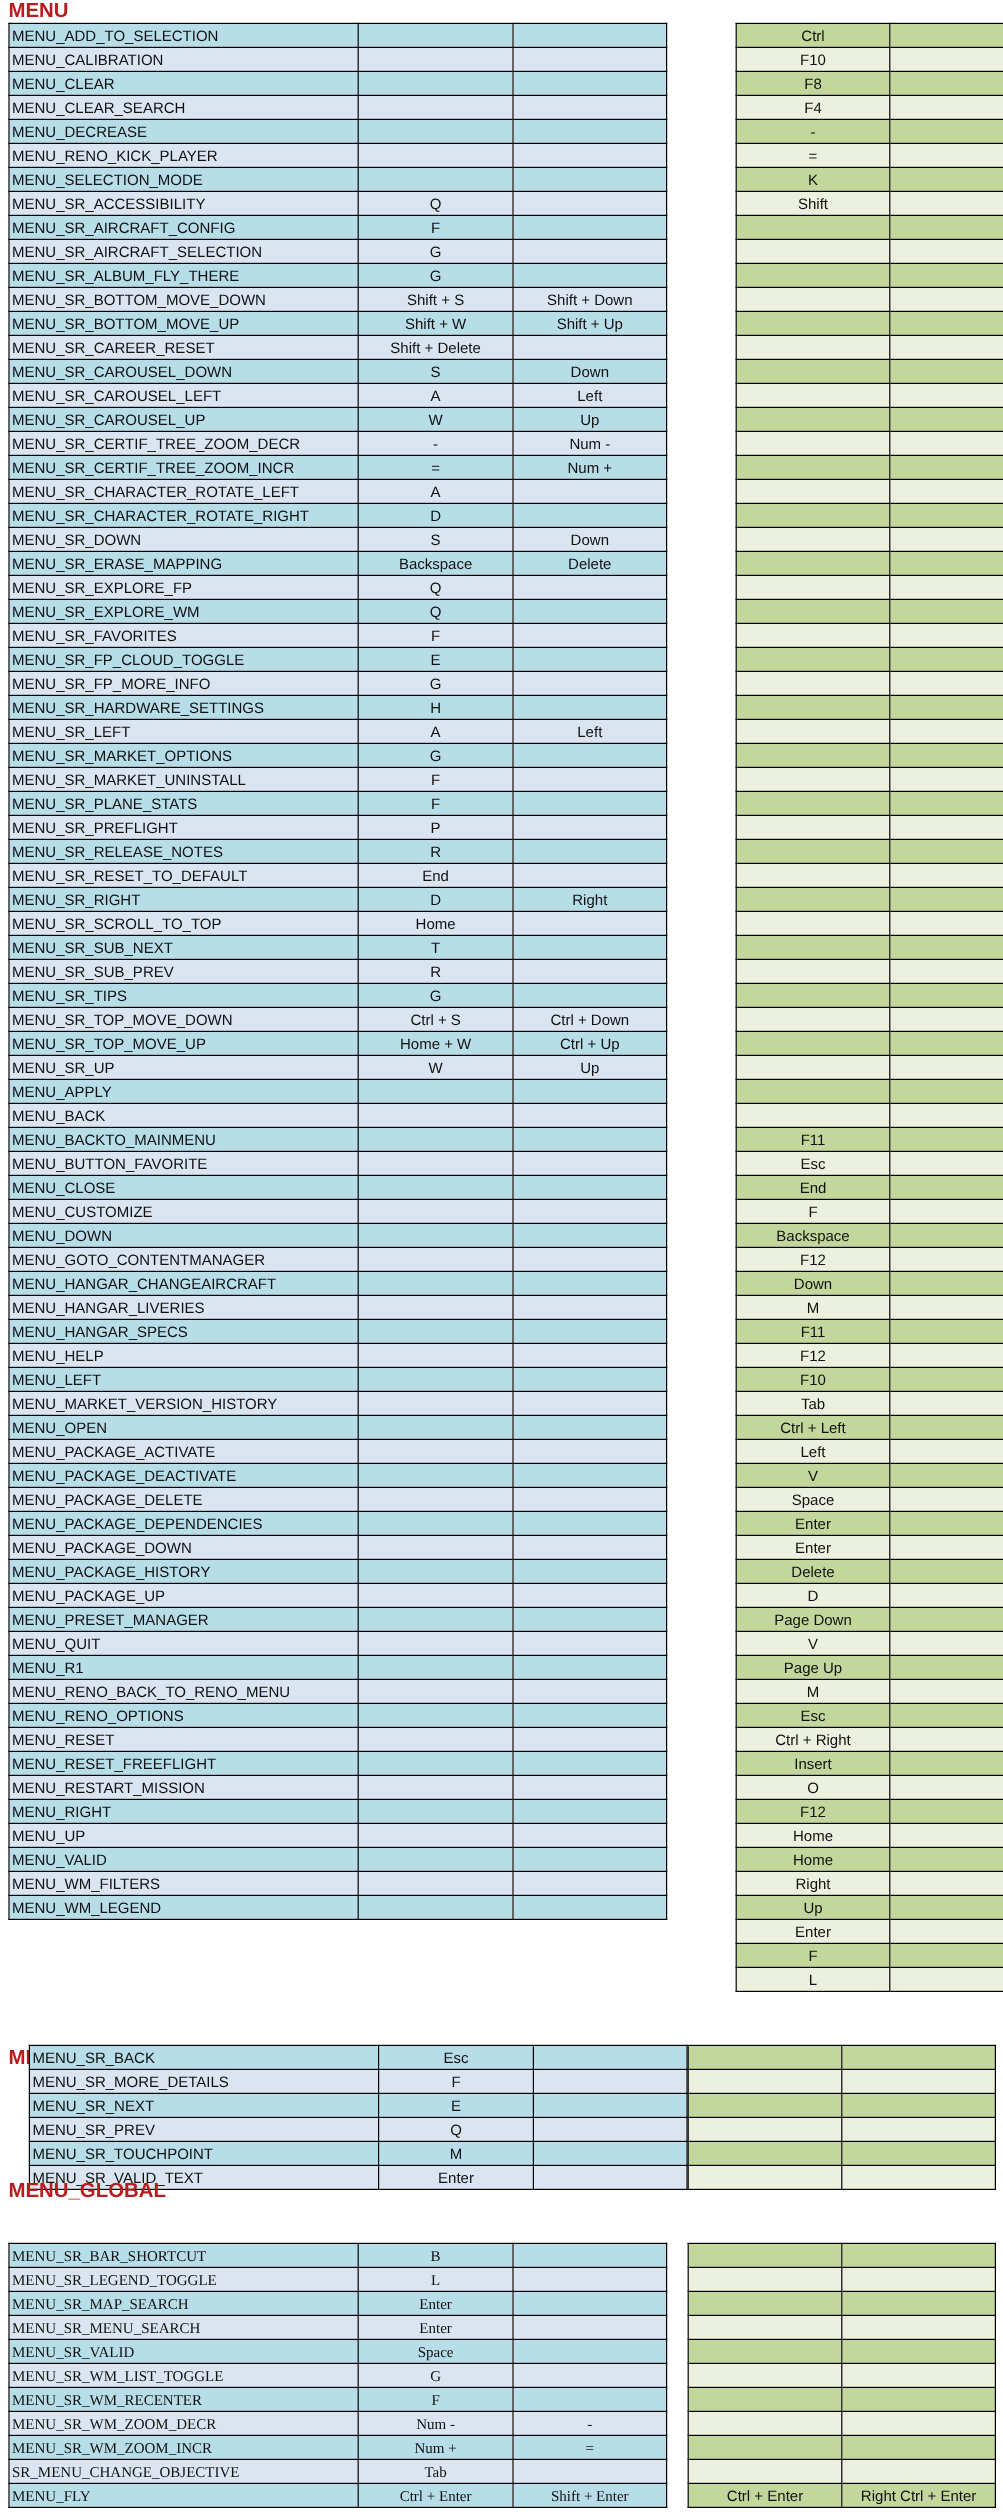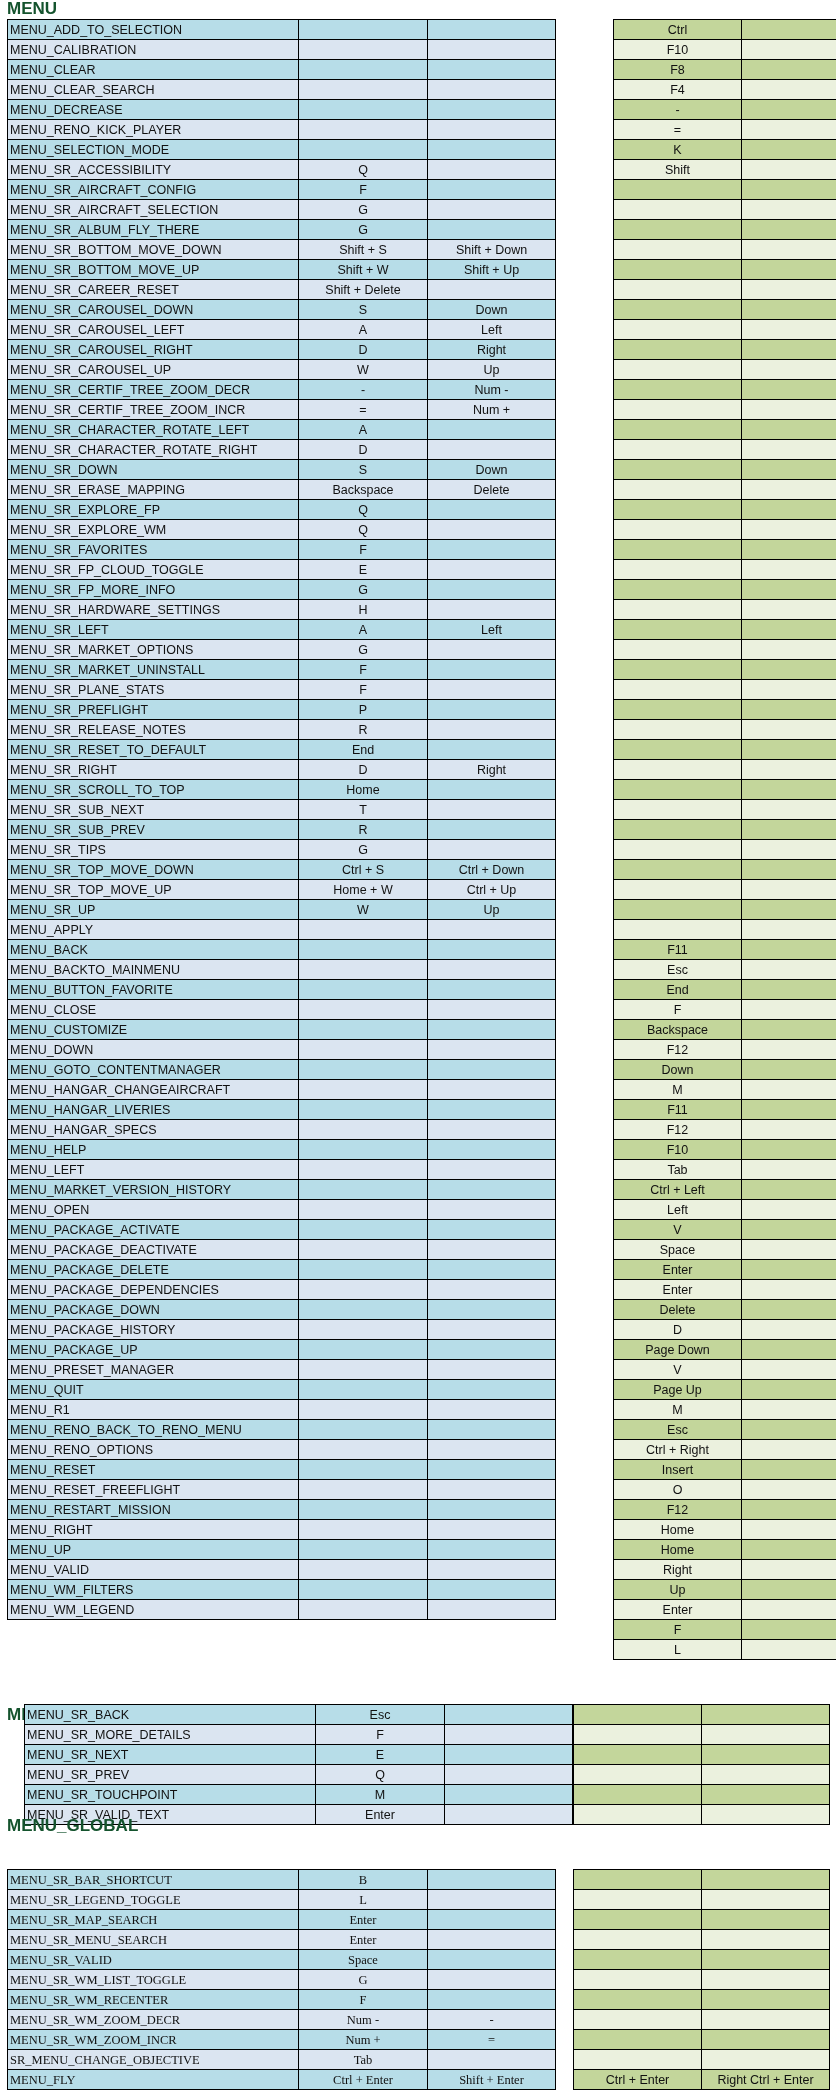--- a/index.html
+++ b/index.html
@@ -1,19 +1,19 @@
 <!DOCTYPE html>
 <html><head>
 <meta charset="utf-8">
 <style>
   html, body { margin: 0; padding: 0; background: #ffffff; }
   body { width: 836px; height: 2095px; position: relative; overflow: hidden;
          font-family: "Liberation Sans", "DejaVu Sans", sans-serif; color: #111; }
   .section-title { position: absolute; left: 7px; font-weight: bold; font-size: 17px;
-                   line-height: 18px; color: #14532d; letter-spacing: 0px; }
+                   line-height: 18px; color: #b91c1c; letter-spacing: 0px; }
   table { position: absolute; border-collapse: collapse; table-layout: fixed; }
   td { height: 19px; padding: 0; border: 1.5px solid #000; font-size: 12.5px;
        line-height: 18px; white-space: nowrap; overflow: hidden; box-sizing: border-box; }
   td.label { text-align: left; padding-left: 2px; }
   td.key { text-align: center; }
   table.left tr:nth-child(odd) td { background: #b7dde8; }
   table.left tr:nth-child(even) td { background: #dbe5f1; }
   table.right tr:nth-child(odd) td { background: #c3d69b; }
   table.right tr:nth-child(even) td { background: #ebf1de; }
   table.left { left: 7px; width: 548px; }
@@ -111,25 +111,20 @@
           <td class="label">MENU_SR_CAROUSEL_DOWN</td>
           <td class="key">S</td>
           <td class="key">Down</td>
         </tr>
         <tr>
           <td class="label">MENU_SR_CAROUSEL_LEFT</td>
           <td class="key">A</td>
           <td class="key">Left</td>
         </tr>
         <tr>
-          <td class="label">MENU_SR_CAROUSEL_RIGHT</td>
-          <td class="key">D</td>
-          <td class="key">Right</td>
-        </tr>
-        <tr>
           <td class="label">MENU_SR_CAROUSEL_UP</td>
           <td class="key">W</td>
           <td class="key">Up</td>
         </tr>
         <tr>
           <td class="label">MENU_SR_CERTIF_TREE_ZOOM_DECR</td>
           <td class="key">-</td>
           <td class="key">Num -</td>
         </tr>
         <tr>

